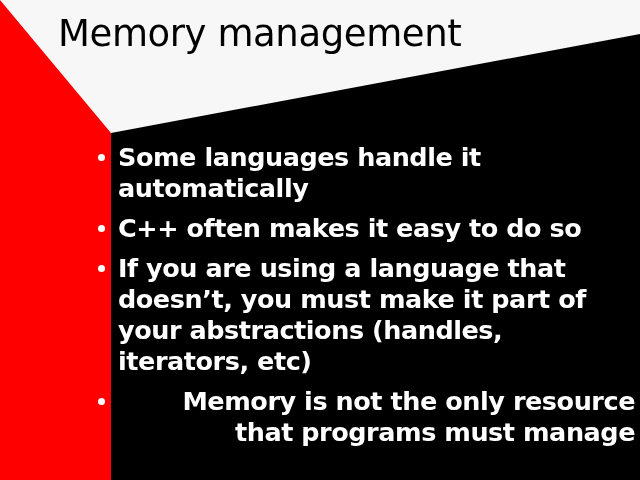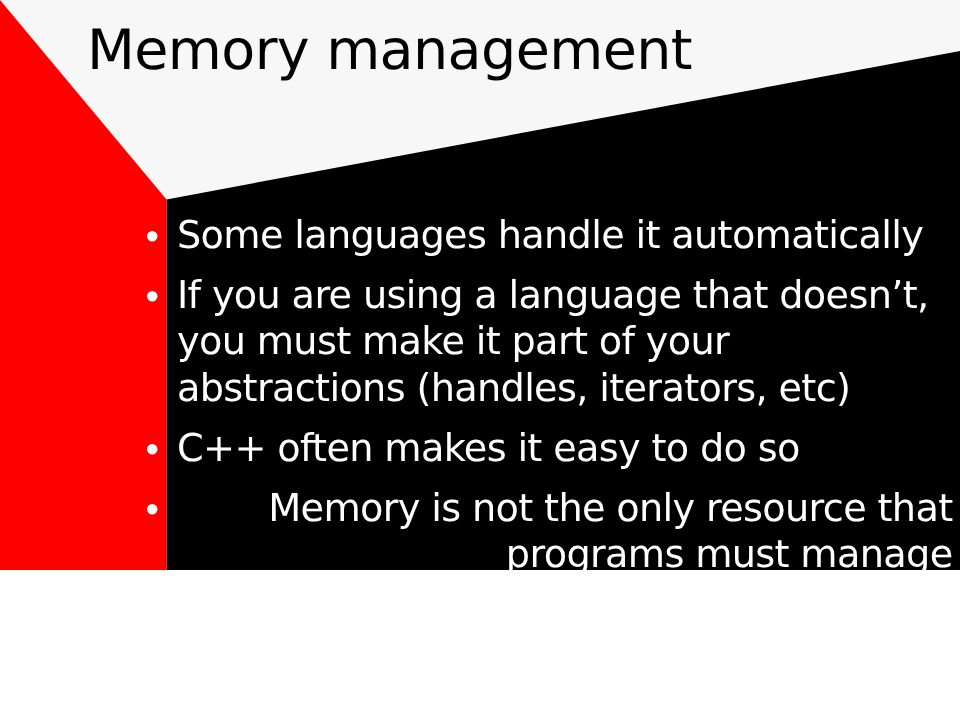--- a/index.html
+++ b/index.html
@@ -8,21 +8,21 @@
   }
   body {
     width: 640px;
     height: 480px;
     overflow: hidden;
     font-family: "DejaVu Sans", sans-serif;
   }
   #slide {
     position: relative;
     width: 640px;
-    height: 380px;
+    height: 480px;
     background: #15803d;
     overflow: hidden;
   }
   
   #bg-svg {
     position: absolute;
     left: 0;
     top: 0;
     width: 640px;
     height: 480px;
@@ -54,21 +54,21 @@
   }
   .bullet-row {
     position: relative;
     padding-left: 28px;
     margin-bottom: 9px;
     color: #ffffff;
     font-family: "DejaVu Sans", sans-serif;
     font-size: 25.5px;
     line-height: 31px;
     letter-spacing: -0.45px;
-    font-weight: 400;
+    font-weight: 700;
   }
   .bullet-row:last-child {
     margin-bottom: 0;
     text-align: right;
   }
   .bullet-dot {
     position: absolute;
     left: 8px;
     top: 12px;
     width: 7px;
@@ -96,25 +96,25 @@
 
   <div id="title">Memory management</div>
 
   <ul id="body-list">
     <li class="bullet-row">
       <span class="bullet-dot"></span>
       <span class="bullet-text">Some languages handle it automatically</span>
     </li>
     <li class="bullet-row">
       <span class="bullet-dot"></span>
-      <span class="bullet-text">If you are using a language that doesn’t, you must make it part of your abstractions (handles, iterators, etc)</span>
+      <span class="bullet-text">C++ often makes it easy to do so</span>
     </li>
     <li class="bullet-row">
       <span class="bullet-dot"></span>
-      <span class="bullet-text">C++ often makes it easy to do so</span>
+      <span class="bullet-text">If you are using a language that doesn’t, you must make it part of your abstractions (handles, iterators, etc)</span>
     </li>
     <li class="bullet-row">
       <span class="bullet-dot"></span>
       <span class="bullet-text">Memory is not the only resource that programs must manage</span>
     </li>
   </ul>
 
 </div>
 
 </body></html>

